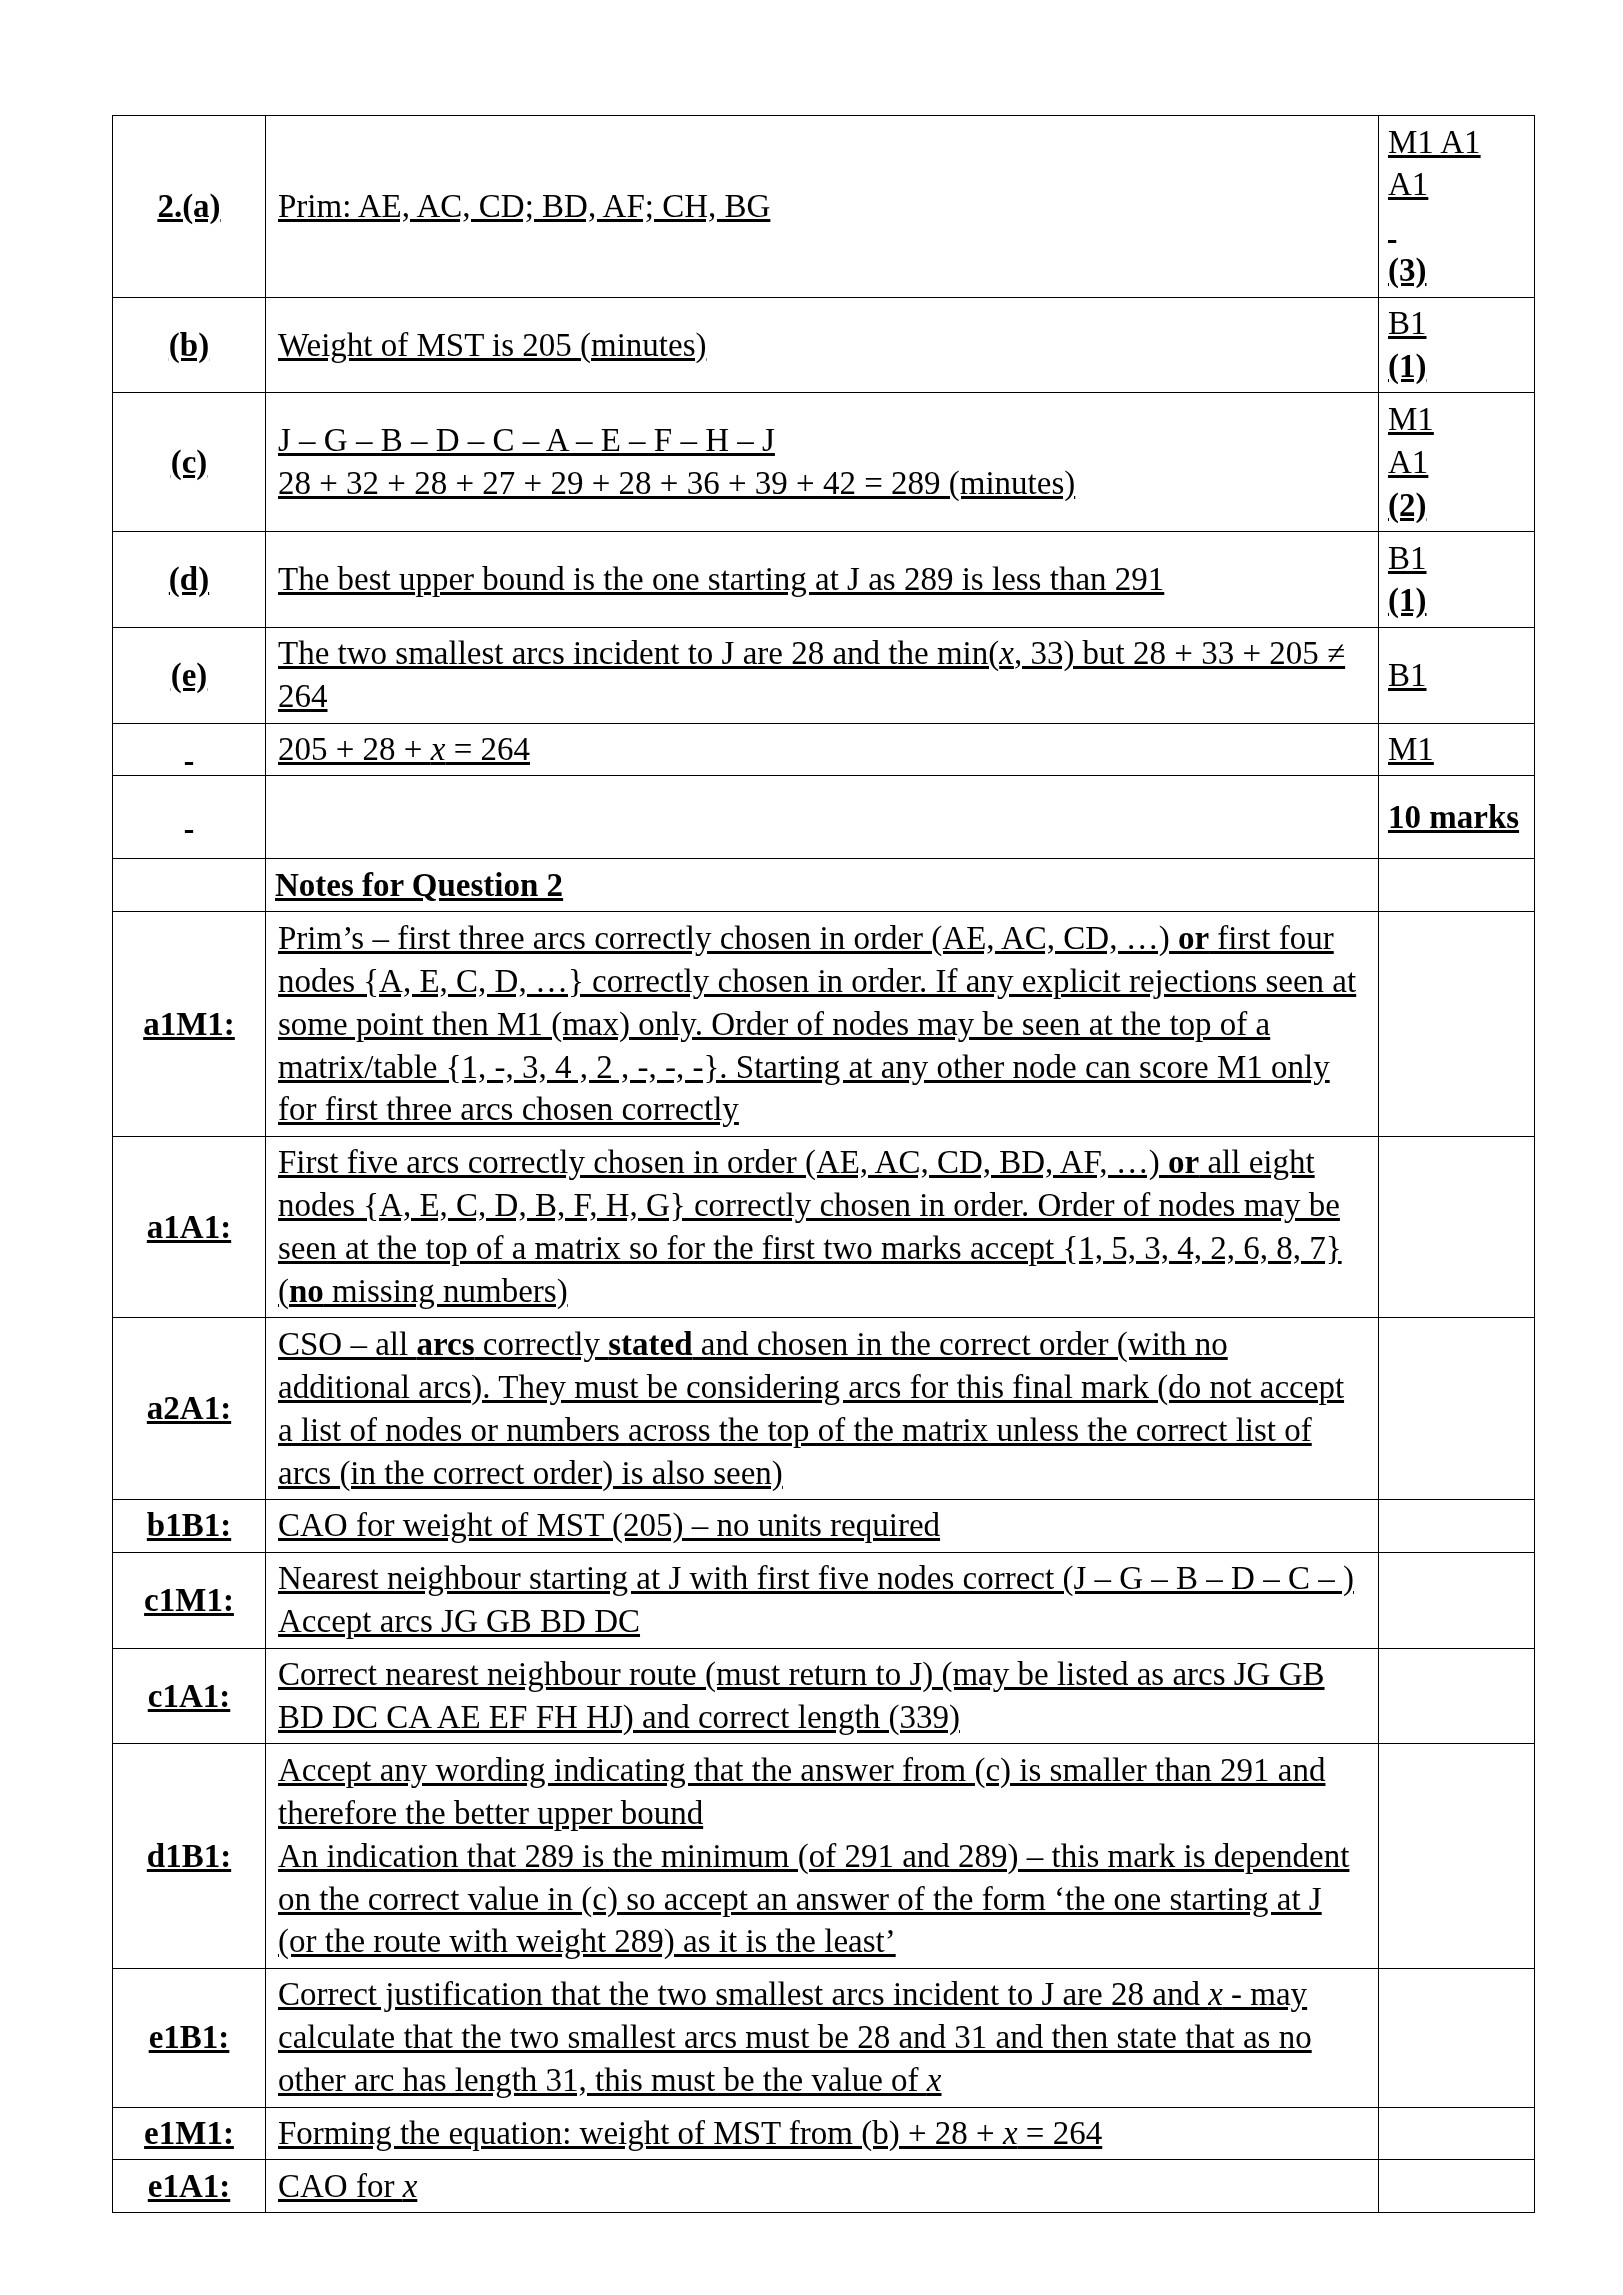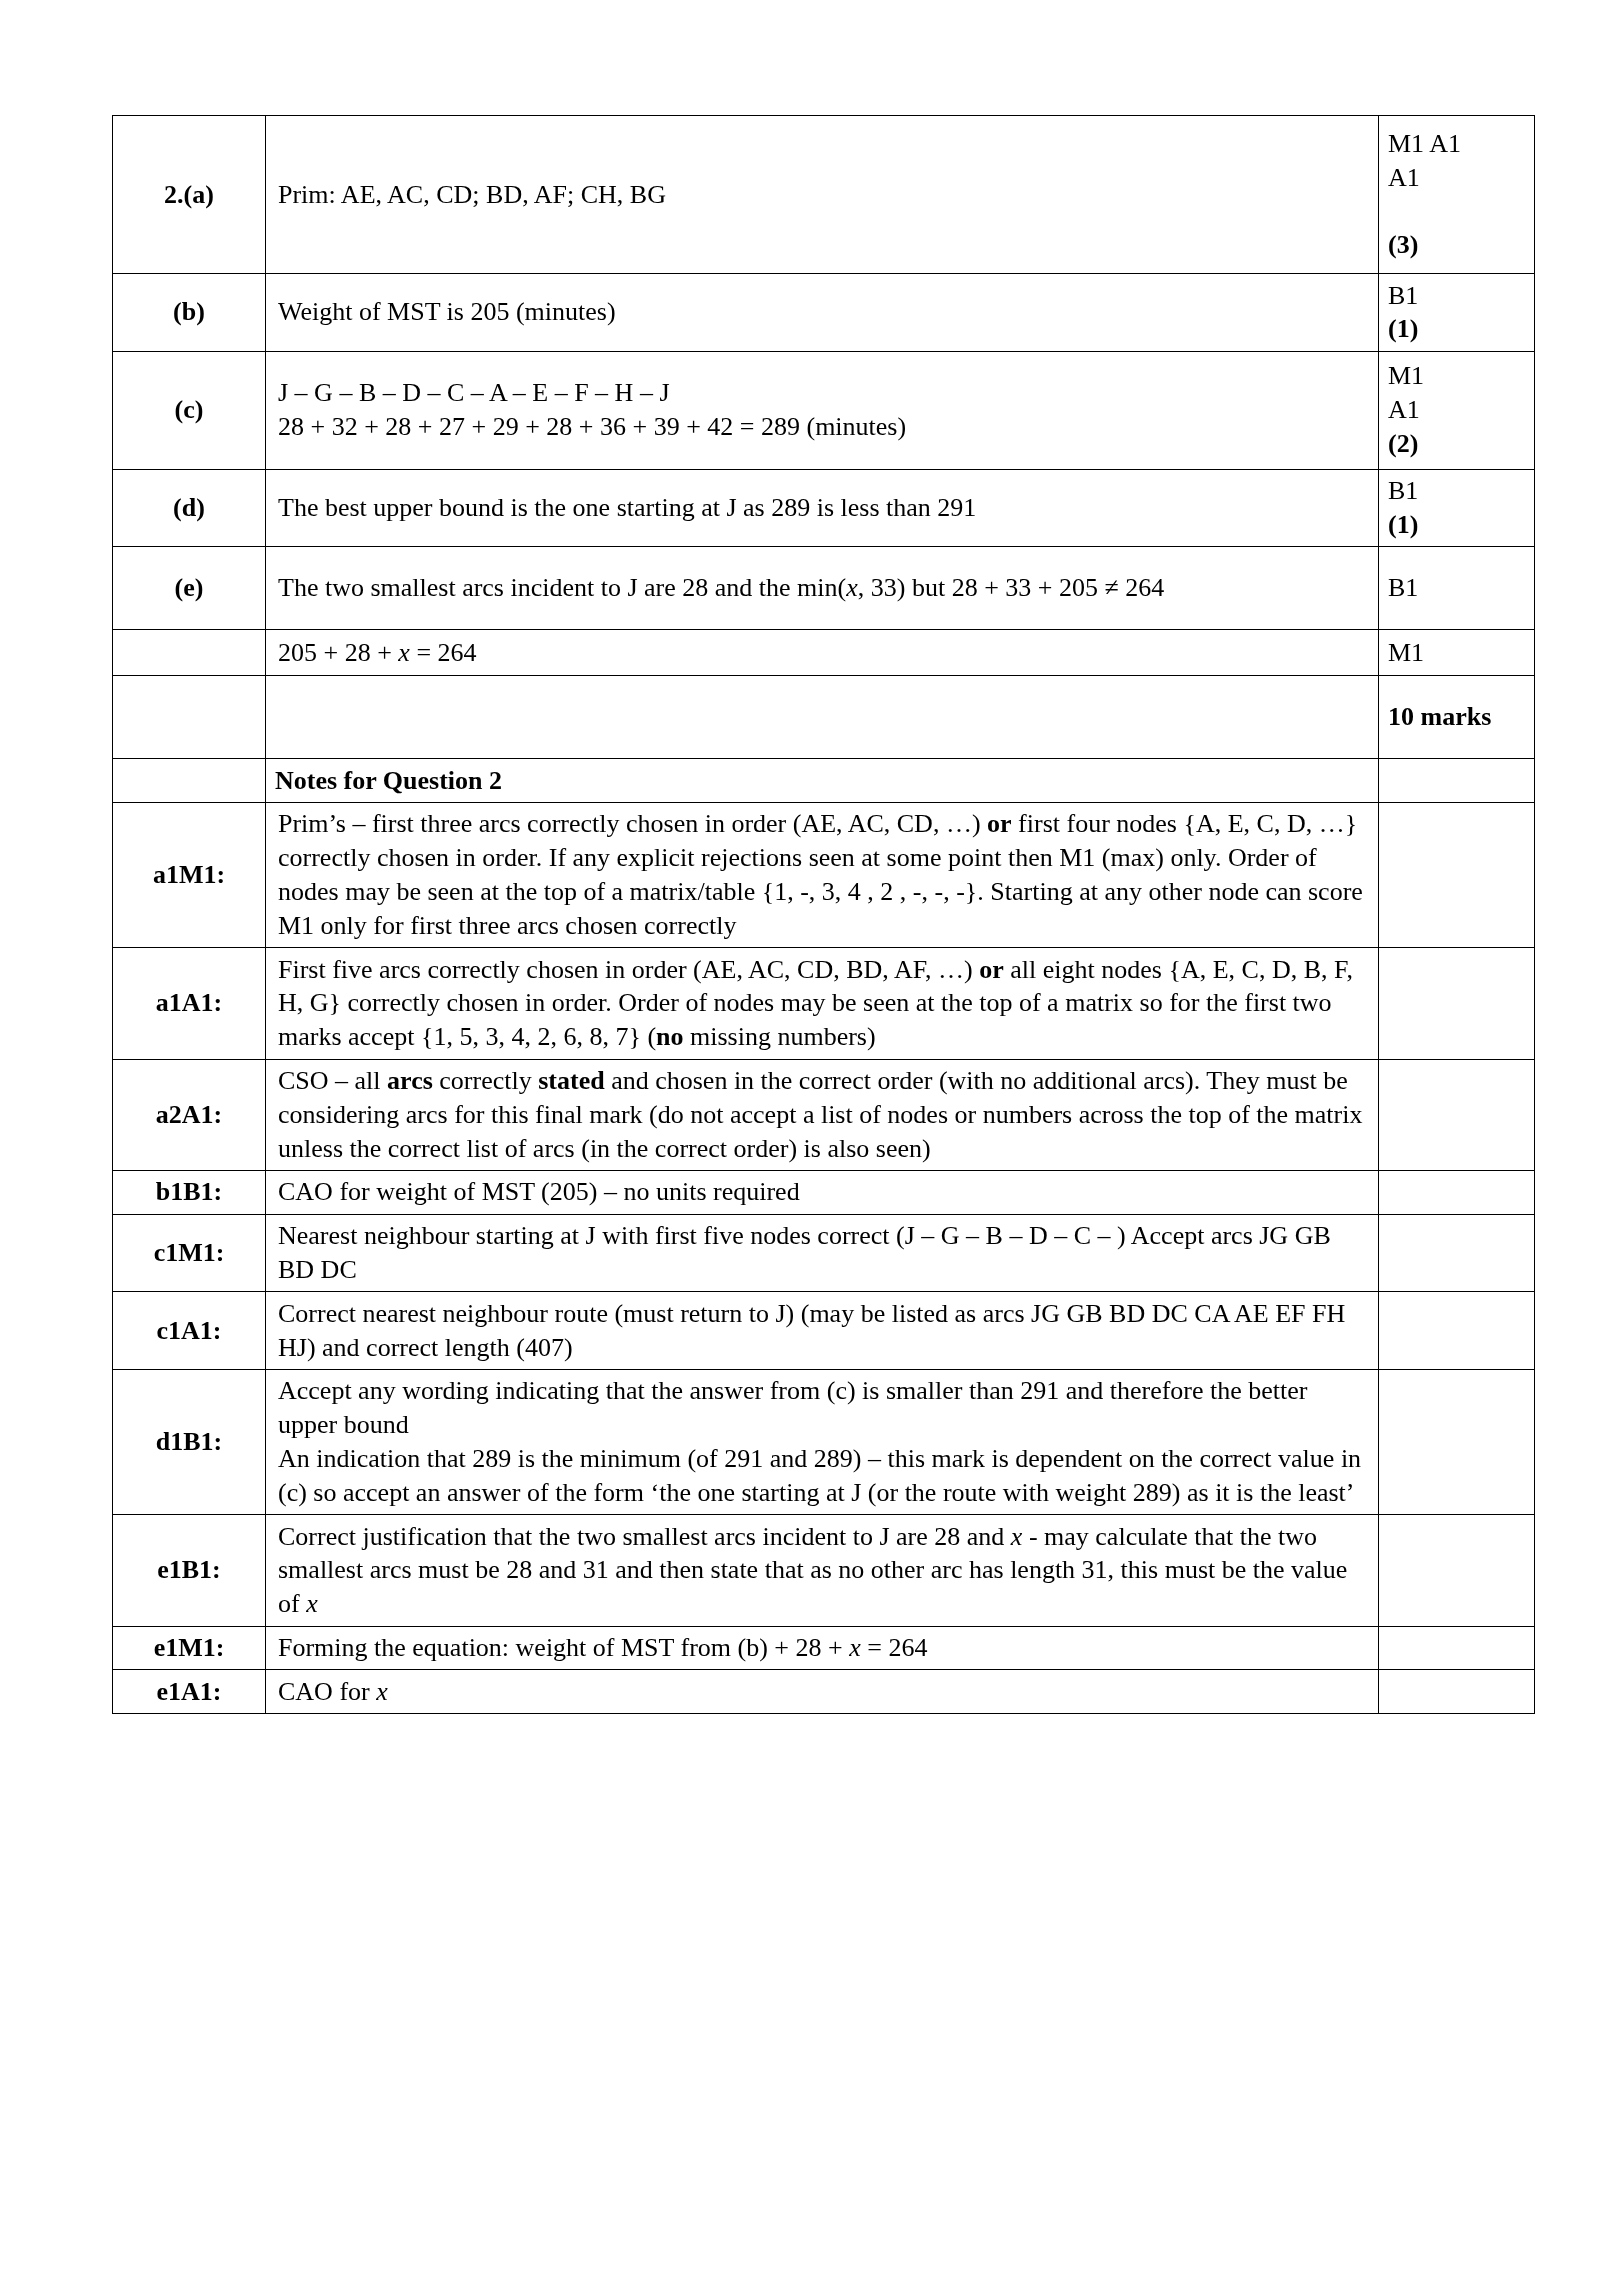--- a/index.html
+++ b/index.html
@@ -17,25 +17,26 @@
     top: 115px;
     width: 1422px;
     border-collapse: collapse;
     table-layout: fixed;
   }
   col.c1 { width: 153px; }
   col.c2 { width: 1113px; }
   col.c3 { width: 156px; }
   td {
     border: 1.5px solid #000000;
-    font-size: 26px;
+    font-size: 33px;
     line-height: 1.3;
     vertical-align: middle;
     padding: 4.5px 9px;
     word-wrap: break-word;
+    text-decoration: underline;
   }
   .part-cell {
     font-weight: bold;
     text-align: center;
   }
   .answer-cell, .note-text-cell {
     padding-left: 12px;
     padding-right: 12px;
   }
   .marks-cell { padding-left: 9px; }
@@ -173,21 +174,21 @@
       <tr class="note-row">
         <td class="part-cell">c1M1:</td>
         <td class="note-text-cell">
           <div class="note-line">Nearest neighbour starting at J with first five nodes correct (J – G – B – D – C – ) Accept arcs JG GB BD DC</div>
         </td>
         <td class="marks-cell"></td>
       </tr>
       <tr class="note-row">
         <td class="part-cell">c1A1:</td>
         <td class="note-text-cell">
-          <div class="note-line">Correct nearest neighbour route (must return to J) (may be listed as arcs JG GB BD DC CA AE EF FH HJ) and correct length (407)</div>
+          <div class="note-line">Correct nearest neighbour route (must return to J) (may be listed as arcs JG GB BD DC CA AE EF FH HJ) and correct length (339)</div>
         </td>
         <td class="marks-cell"></td>
       </tr>
       <tr class="note-row">
         <td class="part-cell">d1B1:</td>
         <td class="note-text-cell">
           <div class="note-line">Accept any wording indicating that the answer from (c) is smaller than 291 and therefore the better upper bound</div>
           <div class="note-line">An indication that 289 is the minimum (of 291 and 289) – this mark is dependent on the correct value in (c) so accept an answer of the form ‘the one starting at J (or the route with weight 289) as it is the least’</div>
         </td>
         <td class="marks-cell"></td>

